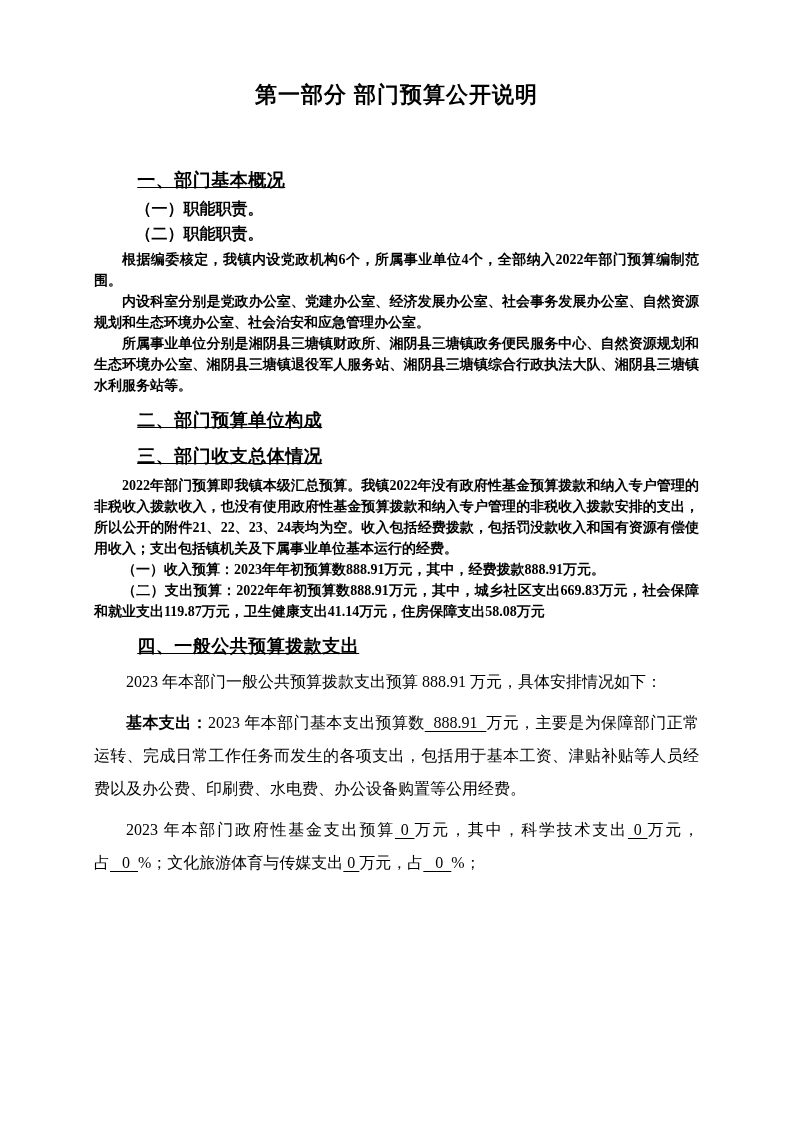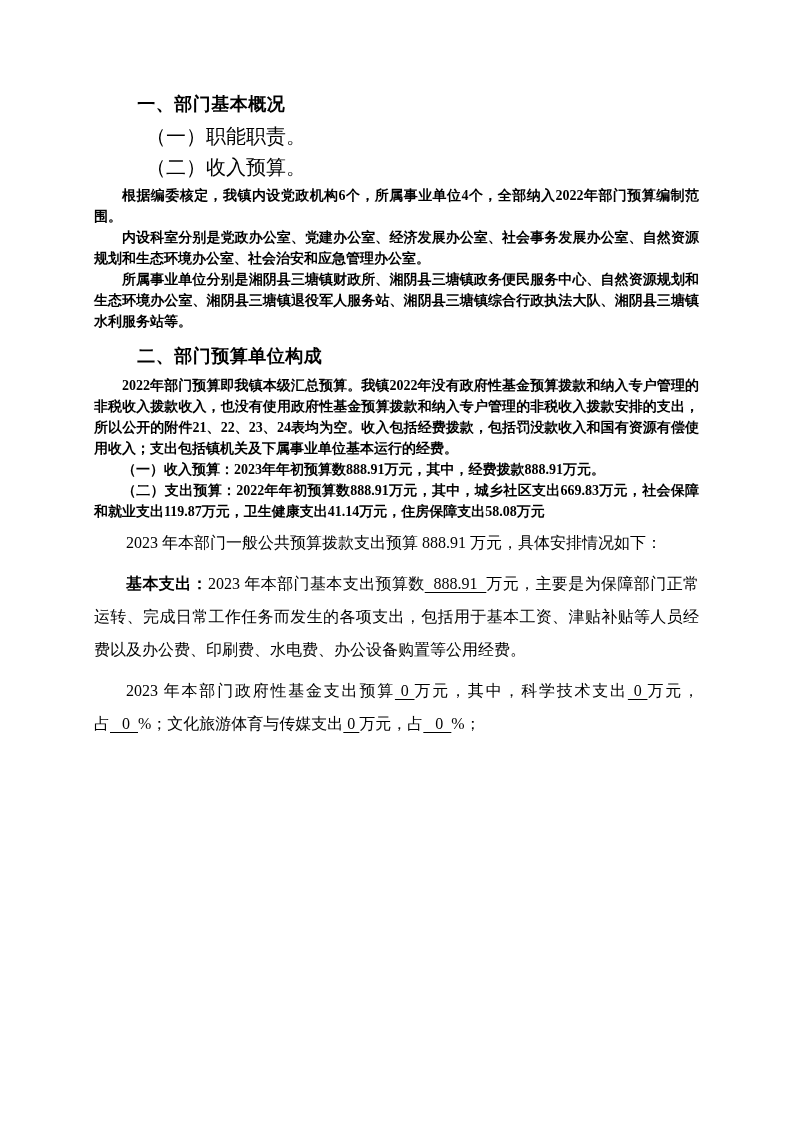--- a/index.html
+++ b/index.html
@@ -23,25 +23,26 @@
     margin: 0 0 58px 0;
     letter-spacing: 1px;
   }
   .h-main {
     font-family: "Liberation Sans", "DejaVu Sans", sans-serif;
     font-size: 18px;
     font-weight: bold;
     margin: 12px 0 7px 0;
     text-indent: 2.4em;
     letter-spacing: 0.5px;
+    text-decoration: underline;
   }
   .h-sub {
     font-family: "Liberation Sans", "DejaVu Sans", sans-serif;
-    font-size: 20px;
-    font-weight: normal;
+    font-size: 16px;
+    font-weight: bold;
     margin: 2px 0 4px 0;
     text-indent: 2.6em;
   }
   .body-p {
     font-size: 14px;
     line-height: 21px;
     margin: 0;
     text-indent: 2em;
     text-align: justify;
     font-weight: bold;
@@ -61,32 +62,35 @@
     text-align: justify;
   }
   .bold { font-weight: bold; }
   .u { text-decoration: underline; text-underline-offset: 3px; font-family: Liberation Serif, serif; }
 </style>
 </head>
 <body>
 
 <div class="page">
 
+  <h1 class="doc-title">第一部分 部门预算公开说明</h1>
 
   <h2 class="h-main">一、部门基本概况</h2>
   <h3 class="h-sub">（一）职能职责。</h3>
-  <h3 class="h-sub">（二）收入预算。</h3>
+  <h3 class="h-sub">（二）职能职责。</h3>
   <p class="body-p">根据编委核定，我镇内设党政机构6个，所属事业单位4个，全部纳入2022年部门预算编制范围。</p>
   <p class="body-p">内设科室分别是党政办公室、党建办公室、经济发展办公室、社会事务发展办公室、自然资源规划和生态环境办公室、社会治安和应急管理办公室。</p>
   <p class="body-p">所属事业单位分别是湘阴县三塘镇财政所、湘阴县三塘镇政务便民服务中心、自然资源规划和生态环境办公室、湘阴县三塘镇退役军人服务站、湘阴县三塘镇综合行政执法大队、湘阴县三塘镇水利服务站等。</p>
 
   <h2 class="h-main">二、部门预算单位构成</h2>
 
+  <h2 class="h-main">三、部门收支总体情况</h2>
   <p class="body-p">2022年部门预算即我镇本级汇总预算。我镇2022年没有政府性基金预算拨款和纳入专户管理的非税收入拨款收入，也没有使用政府性基金预算拨款和纳入专户管理的非税收入拨款安排的支出，所以公开的附件21、22、23、24表均为空。收入包括经费拨款，包括罚没款收入和国有资源有偿使用收入；支出包括镇机关及下属事业单位基本运行的经费。</p>
   <p class="body-p">（一）收入预算：2023年年初预算数888.91万元，其中，经费拨款888.91万元。</p>
   <p class="body-p">（二）支出预算：2022年年初预算数888.91万元，其中，城乡社区支出669.83万元，社会保障和就业支出119.87万元，卫生健康支出41.14万元，住房保障支出58.08万元</p>
 
+  <h2 class="h-main">四、一般公共预算拨款支出</h2>
   <p class="spread-p">2023 年本部门一般公共预算拨款支出预算 888.91 万元，具体安排情况如下：</p>
   <p class="spread-p"><span class="bold">基本支出：</span><span>2023 年本部门基本支出预算数</span><span class="u">&nbsp;&nbsp;888.91&nbsp;&nbsp;</span><span>万元，主要是为保障部门正常运转、完成日常工作任务而发生的各项支出，包括用于基本工资、津贴补贴等人员经费以及办公费、印刷费、水电费、办公设备购置等公用经费。</span></p>
 
   <p class="spread-p"><span>2023 年本部门政府性基金支出预算</span><span class="u">&nbsp;0&nbsp;</span><span>万元，其中，科学技术支出</span><span class="u">&nbsp;0&nbsp;</span><span>万元，占</span><span class="u">&nbsp;&nbsp;&nbsp;0&nbsp;&nbsp;</span><span>%；文化旅游体育与传媒支出</span><span class="u">&nbsp;0&nbsp;</span><span>万元，占</span><span class="u">&nbsp;&nbsp;&nbsp;0&nbsp;&nbsp;</span><span>%；</span></p>
 
 </div>
 
 </body></html>

